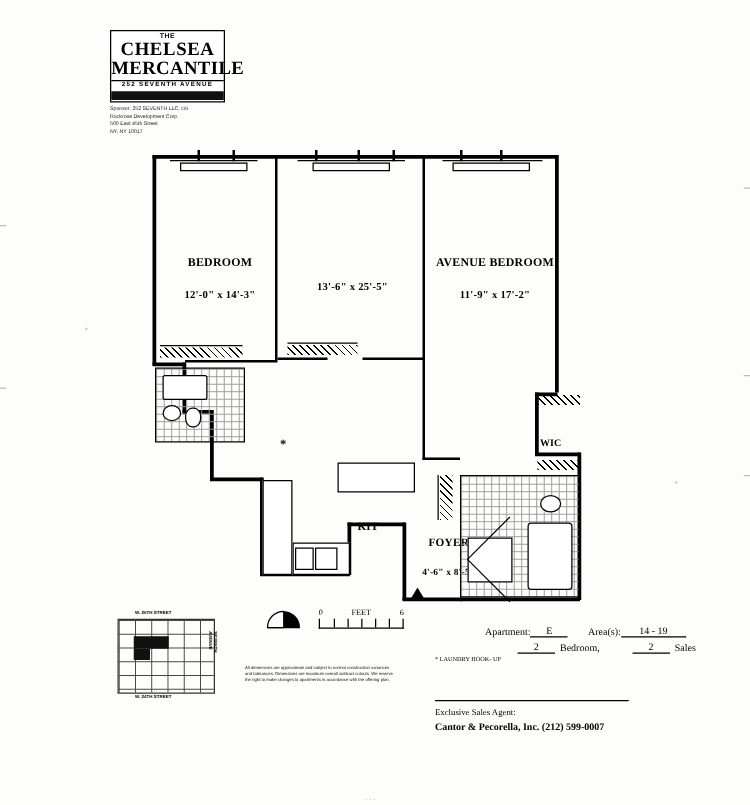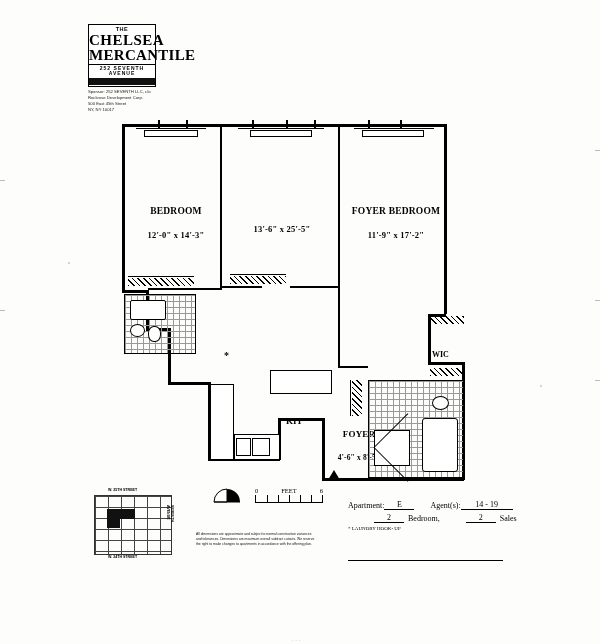--- a/index.html
+++ b/index.html
@@ -40,21 +40,21 @@
     margin-top: 12px;
     margin-left: 190px;
     font-size: 8px;
   }
 
   
   .logo-block {
     position: absolute;
     top: 24px;
     left: 88px;
-    width: 68px;
+    width: 92px;
   }
   .logo-top {
     border: 1.5px solid #000;
     background: #fff;
     text-align: center;
     padding: 2px 0 1px 0;
     line-height: 1;
   }
   .logo-the {
     font-size: 5.5px;
@@ -222,20 +222,21 @@
     top: 500px;
     width: 218px;
     font-family: "Liberation Serif", serif;
     font-size: 8px;
   }
   .info-row {
     display: flex;
     align-items: flex-end;
     margin-bottom: 3px;
     white-space: nowrap;
+    margin-left: 40px;
   }
   .u {
     border-bottom: .9px solid #000;
     display: inline-block;
     text-align: center;
     padding: 0 2px;
   }
   .info .note {
     font-size: 5px;
     margin-top: 1px;
@@ -353,21 +354,21 @@
       <span>BEDROOM</span><br>
       <span class="room-dim">12'-0" x 14'-3"</span>
     </div>
 
     <div class="room-label" style="left:126px; top:70px; width:112px;">
       <br>
       <span class="room-dim">13'-6" x 25'-5"</span>
     </div>
 
     <div class="room-label" style="left:238px; top:76px; width:116px;">
-      <span>FOYER BEDROOM</span><br>
+      <span>AVENUE BEDROOM</span><br>
       <span class="room-dim">11'-9" x 17'-2"</span>
     </div>
 
     <div class="room-label" style="left:222px; top:300px; width:74px; font-size:9px;">
       <span>FOYER</span><br>
       <span class="room-dim" style="font-size:7.5px;">4'-6" x 8'-5"</span>
     </div>
 
     <div class="small-label" style="left:186px; top:298px; font-size:9px;"><span>KIT</span></div>
     <div class="small-label" style="left:332px; top:232px; font-size:8px;"><span>WIC</span></div>
@@ -441,33 +442,37 @@
     <div class="km-street" style="left:20px; top:68px;">W. 24TH STREET</div>
     <div class="km-street" style="left:86px; top:18px; transform:rotate(90deg); transform-origin:left top;">SEVENTH AVENUE</div>
   </div>
 
   <div class="disclaimer">All dimensions are approximate and subject to normal construction variances and tolerances. Dimensions are maximum overall subtract cutouts. We reserve the right to make changes to apartments in accordance with the offering plan.</div>
 
   <div class="info">
     <div class="info-row">
       <span>Apartment:</span>
       <span class="u" style="width:26px;">E</span>
-      <span style="margin-left:16px;">Agent(s):</span>
+      <span style="margin-left:16px;">Area(s):</span>
       <span class="u" style="width:48px;">14 - 19</span>
     </div>
     <div class="info-row">
       <span class="u" style="width:26px; margin-left:26px;">2</span>
       <span style="margin-left:4px;">Bedroom,</span>
       <span class="u" style="width:26px; margin-left:26px;">2</span>
       <span style="margin-left:4px;">Sales</span>
     </div>
     <div class="note">* LAUNDRY HOOK- UP</div>
   </div>
 
   <div class="agent-divider"></div>
+  <div class="agent">
+    <div>Exclusive Sales Agent:</div>
+    <div class="agent-name">Cantor &amp; Pecorella, Inc.  (212) 599-0007</div>
+  </div>
 
   <div class="edge-mark" style="left:0; top:180px;"></div>
   <div class="edge-mark" style="left:0; top:310px;"></div>
   <div class="edge-mark" style="left:595px; top:150px;"></div>
   <div class="edge-mark" style="left:595px; top:300px;"></div>
   <div class="edge-mark" style="left:595px; top:380px;"></div>
   <div class="speck" style="left:68px; top:262px; width:2px; height:2px;"></div>
   <div class="speck" style="left:540px; top:385px; width:2px; height:2px;"></div>
   <div class="footer-dots">. . .</div>
 </div>

